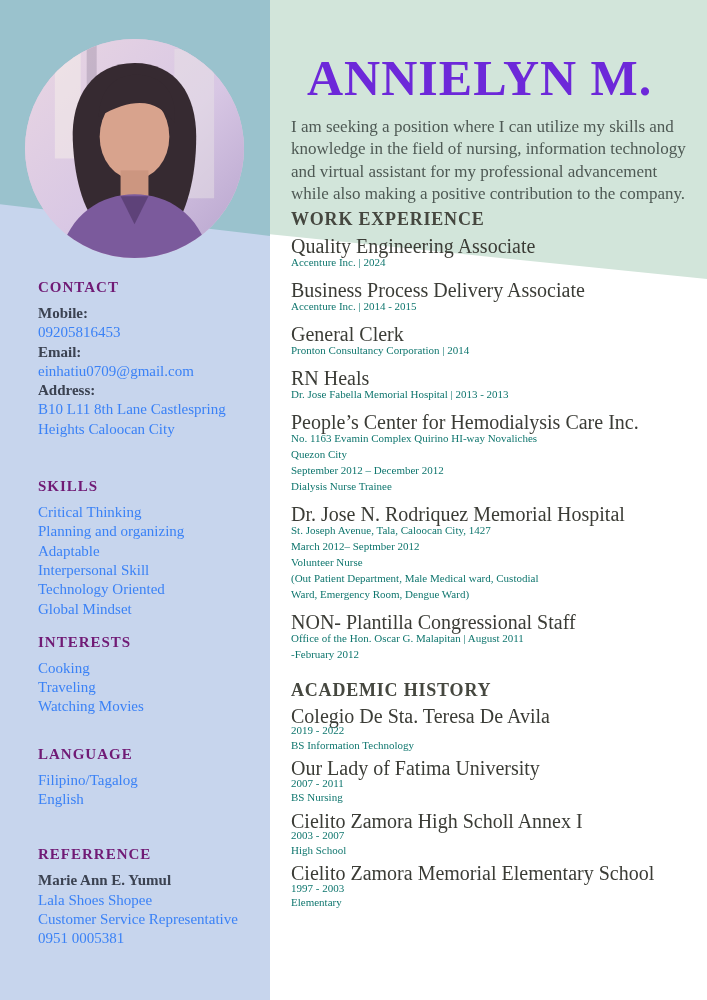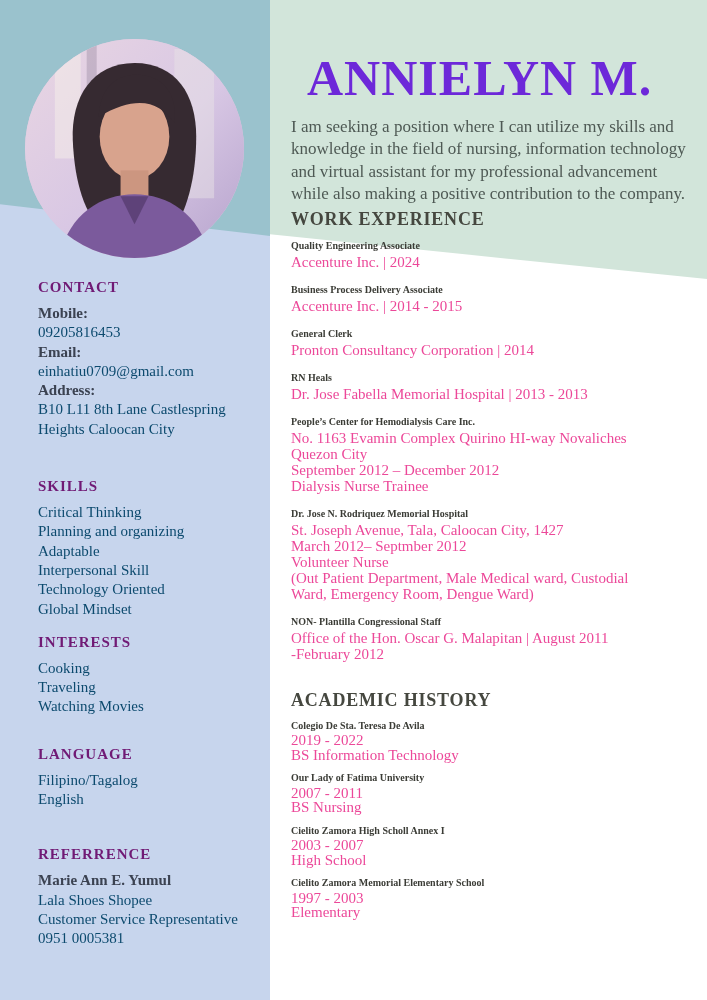--- a/index.html
+++ b/index.html
@@ -27,41 +27,41 @@
     overflow:hidden;background:#dcc9dd;
   }
   .photo svg{display:block;}
 
   
   .sidebar{position:absolute;left:38px;top:277px;width:212px;color:#4f5765;}
   .sb-section h2{
     margin:0 0 7px 0;font-size:15px;line-height:20px;font-weight:bold;
     letter-spacing:1px;color:#701a75;
   }
-  .sb-line{font-size:15px;line-height:19.3px;white-space:nowrap;color:#0c4a6e;}
+  .sb-line{font-size:15px;line-height:19.3px;white-space:nowrap;color:#3b82f6;}
   .sb-line.bold{font-weight:bold;color:#3b4251;}
   .sb-contact{margin-bottom:37px;}
   .sb-skills{margin-bottom:13px;}
   .sb-interests{margin-bottom:27px;}
   .sb-language{margin-bottom:35px;}
 
   
   .main{position:absolute;left:291px;top:40px;width:398px;}
   .name{margin:16px;font-size:50px;line-height:44px;font-weight:bold;letter-spacing:1px;color:#6d28d9;}
   .objective{margin:13px 0 0 0;font-size:17px;line-height:22.4px;color:#4e5954;}
   .section-heading{
     margin:0 0 9px 0;font-size:18px;line-height:20px;font-weight:bold;
     letter-spacing:0.8px;color:#45473f;
   }
   .work-section{margin-top:3px;}
-  .academic-section{margin-top:28px;}
+  .academic-section{margin-top:18px;}
   .entry{margin-bottom:12px;}
   .academic-section .entry{margin-bottom:9px;}
-  .entry-title{font-size:10px;line-height:16px;font-weight:bold;color:#3b3c36;white-space:nowrap;}
-  .entry-line{font-size:15px;line-height:16px;color:#ec4899;white-space:nowrap;}
+  .entry-title{font-size:20px;line-height:16px;font-weight:normal;color:#3b3c36;white-space:nowrap;}
+  .entry-line{font-size:11px;line-height:16px;color:#0f766e;white-space:nowrap;}
   .academic-section .entry-title,.academic-section .entry-line{line-height:14.5px;}
 </style>
 </head>
 <body>
 
 <div class="page">
 
   <div class="sidebar-bg"></div>
   <div class="teal-block"></div>
   <div class="mint-block"></div>

